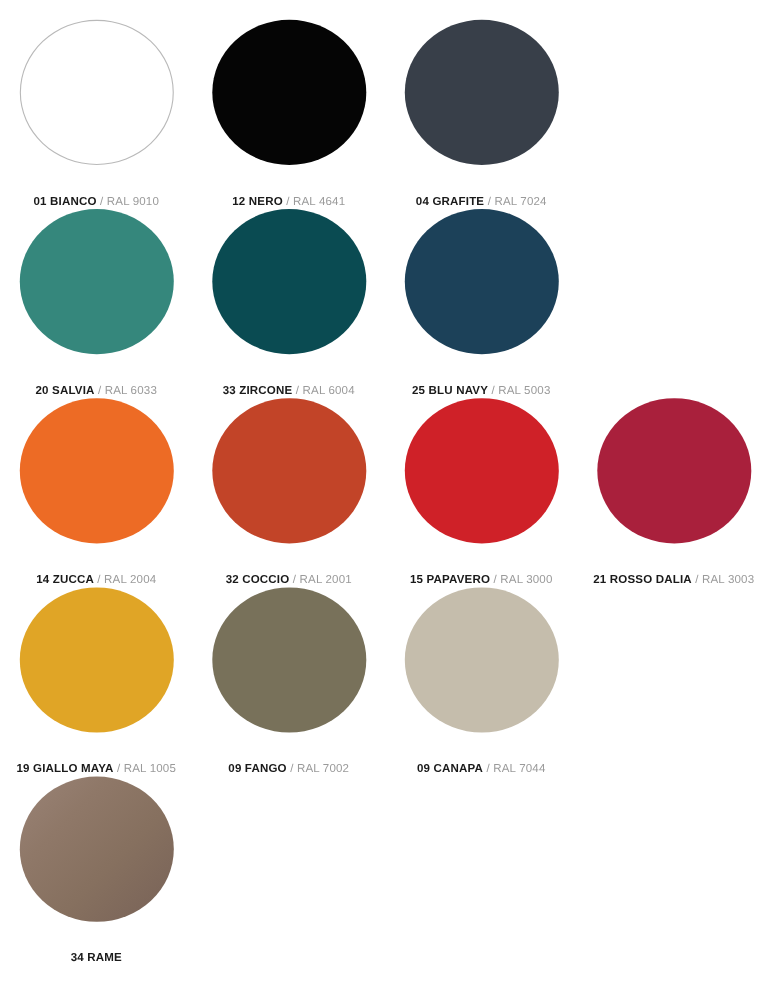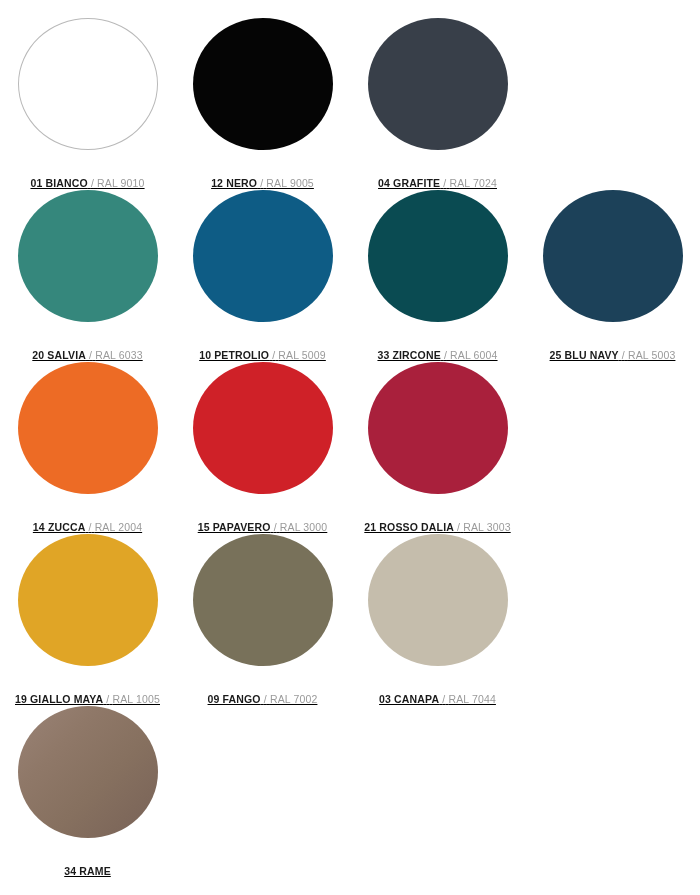--- a/index.html
+++ b/index.html
@@ -53,21 +53,20 @@
     border: 1px solid #b9b9b9;
   }
 
   .swatch-label {
     margin-top: 27px;
     font-size: 10.5px;
     line-height: 13px;
     letter-spacing: 0.15px;
     white-space: nowrap;
     text-align: center;
-    text-decoration: underline;
   }
 
   .label-name {
     color: #1a1a1a;
     font-weight: bold;
   }
 
   .label-sep {
     color: #9a9a9a;
     font-weight: normal;
@@ -83,49 +82,49 @@
 
 <div class="palette">
 
 <div class="swatch-row">
       <div class="swatch-cell">
         <div class="swatch-disc outlined" title="01 BIANCO" style="background: rgb(255, 255, 255);"></div>
         <div class="swatch-label"><span class="label-name">01 BIANCO</span> <span class="label-sep">/</span> <span class="label-ral">RAL 9010</span></div>
       </div>
       <div class="swatch-cell">
         <div class="swatch-disc" title="12 NERO" style="background: rgb(5, 5, 5);"></div>
-        <div class="swatch-label"><span class="label-name">12 NERO</span> <span class="label-sep">/</span> <span class="label-ral">RAL 9005</span></div>
+        <div class="swatch-label"><span class="label-name">12 NERO</span> <span class="label-sep">/</span> <span class="label-ral">RAL 4641</span></div>
       </div>
       <div class="swatch-cell">
         <div class="swatch-disc" title="04 GRAFITE" style="background: rgb(56, 63, 73);"></div>
         <div class="swatch-label"><span class="label-name">04 GRAFITE</span> <span class="label-sep">/</span> <span class="label-ral">RAL 7024</span></div>
       </div>
     </div>
     <div class="swatch-row">
       <div class="swatch-cell">
         <div class="swatch-disc" title="20 SALVIA" style="background: rgb(53, 135, 124);"></div>
         <div class="swatch-label"><span class="label-name">20 SALVIA</span> <span class="label-sep">/</span> <span class="label-ral">RAL 6033</span></div>
-      </div>
-      <div class="swatch-cell">
-        <div class="swatch-disc" title="10 PETROLIO" style="background: rgb(14, 92, 133);"></div>
-        <div class="swatch-label"><span class="label-name">10 PETROLIO</span> <span class="label-sep">/</span> <span class="label-ral">RAL 5009</span></div>
       </div>
       <div class="swatch-cell">
         <div class="swatch-disc" title="33 ZIRCONE" style="background: rgb(10, 75, 82);"></div>
         <div class="swatch-label"><span class="label-name">33 ZIRCONE</span> <span class="label-sep">/</span> <span class="label-ral">RAL 6004</span></div>
       </div>
       <div class="swatch-cell">
         <div class="swatch-disc" title="25 BLU NAVY" style="background: rgb(28, 65, 89);"></div>
         <div class="swatch-label"><span class="label-name">25 BLU NAVY</span> <span class="label-sep">/</span> <span class="label-ral">RAL 5003</span></div>
       </div>
     </div>
     <div class="swatch-row">
       <div class="swatch-cell">
         <div class="swatch-disc" title="14 ZUCCA" style="background: rgb(237, 107, 37);"></div>
         <div class="swatch-label"><span class="label-name">14 ZUCCA</span> <span class="label-sep">/</span> <span class="label-ral">RAL 2004</span></div>
+      </div>
+      <div class="swatch-cell">
+        <div class="swatch-disc" title="32 COCCIO" style="background: rgb(194, 68, 40);"></div>
+        <div class="swatch-label"><span class="label-name">32 COCCIO</span> <span class="label-sep">/</span> <span class="label-ral">RAL 2001</span></div>
       </div>
       <div class="swatch-cell">
         <div class="swatch-disc" title="15 PAPAVERO" style="background: rgb(207, 33, 40);"></div>
         <div class="swatch-label"><span class="label-name">15 PAPAVERO</span> <span class="label-sep">/</span> <span class="label-ral">RAL 3000</span></div>
       </div>
       <div class="swatch-cell">
         <div class="swatch-disc" title="24 ROSSO DALIA" style="background: rgb(169, 32, 60);"></div>
         <div class="swatch-label"><span class="label-name">21 ROSSO DALIA</span> <span class="label-sep">/</span> <span class="label-ral">RAL 3003</span></div>
       </div>
     </div>
@@ -133,21 +132,21 @@
       <div class="swatch-cell">
         <div class="swatch-disc" title="13 GIALLO MAYA" style="background: rgb(224, 165, 38);"></div>
         <div class="swatch-label"><span class="label-name">19 GIALLO MAYA</span> <span class="label-sep">/</span> <span class="label-ral">RAL 1005</span></div>
       </div>
       <div class="swatch-cell">
         <div class="swatch-disc" title="07 FANGO" style="background: rgb(120, 113, 90);"></div>
         <div class="swatch-label"><span class="label-name">09 FANGO</span> <span class="label-sep">/</span> <span class="label-ral">RAL 7002</span></div>
       </div>
       <div class="swatch-cell">
         <div class="swatch-disc" title="06 CANAPA" style="background: rgb(197, 189, 172);"></div>
-        <div class="swatch-label"><span class="label-name">03 CANAPA</span> <span class="label-sep">/</span> <span class="label-ral">RAL 7044</span></div>
+        <div class="swatch-label"><span class="label-name">09 CANAPA</span> <span class="label-sep">/</span> <span class="label-ral">RAL 7044</span></div>
       </div>
       <div class="swatch-cell empty">
         <div class="swatch-disc" title=""></div>
         <div class="swatch-label"><span class="label-name"></span>  </div>
       </div>
     </div>
     <div class="swatch-row">
       <div class="swatch-cell">
         <div class="swatch-disc" title="34 RAME" style="background: linear-gradient(135deg, rgb(154, 131, 118) 0%, rgb(143, 120, 104) 30%, rgb(134, 112, 95) 60%, rgb(125, 103, 90) 85%, rgb(119, 96, 83) 100%);"></div>
         <div class="swatch-label"><span class="label-name">34 RAME</span>  </div>

